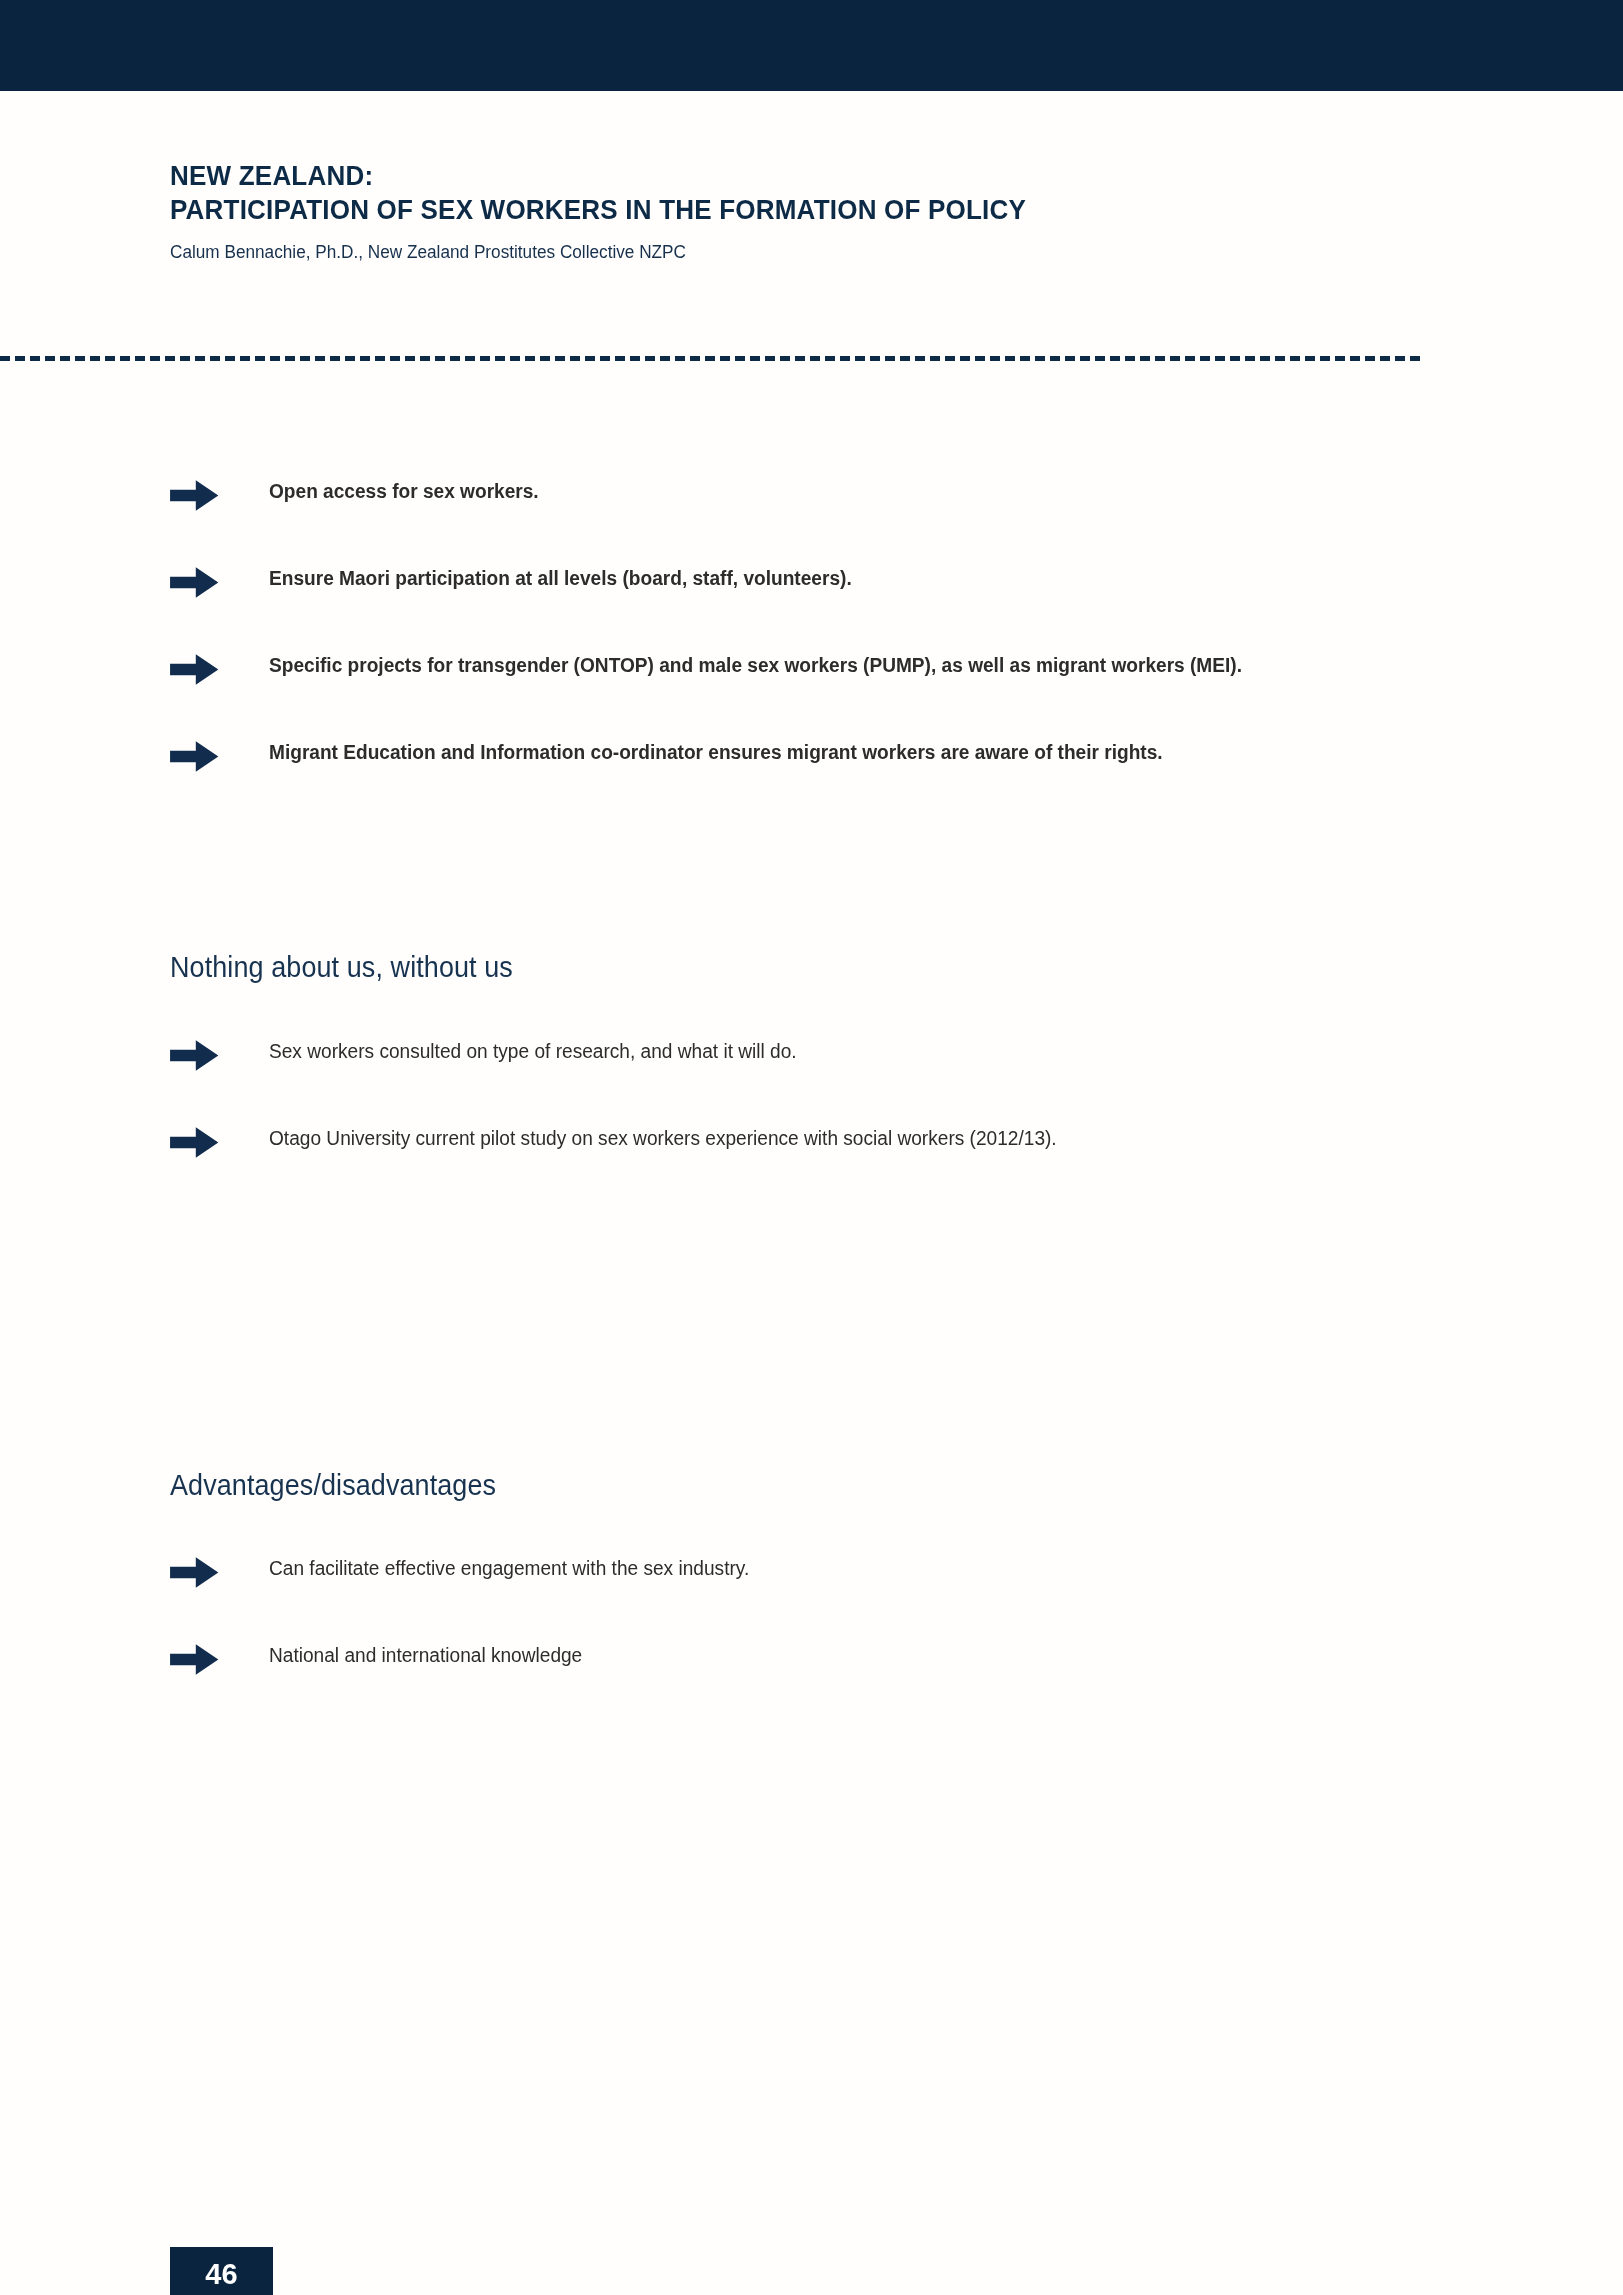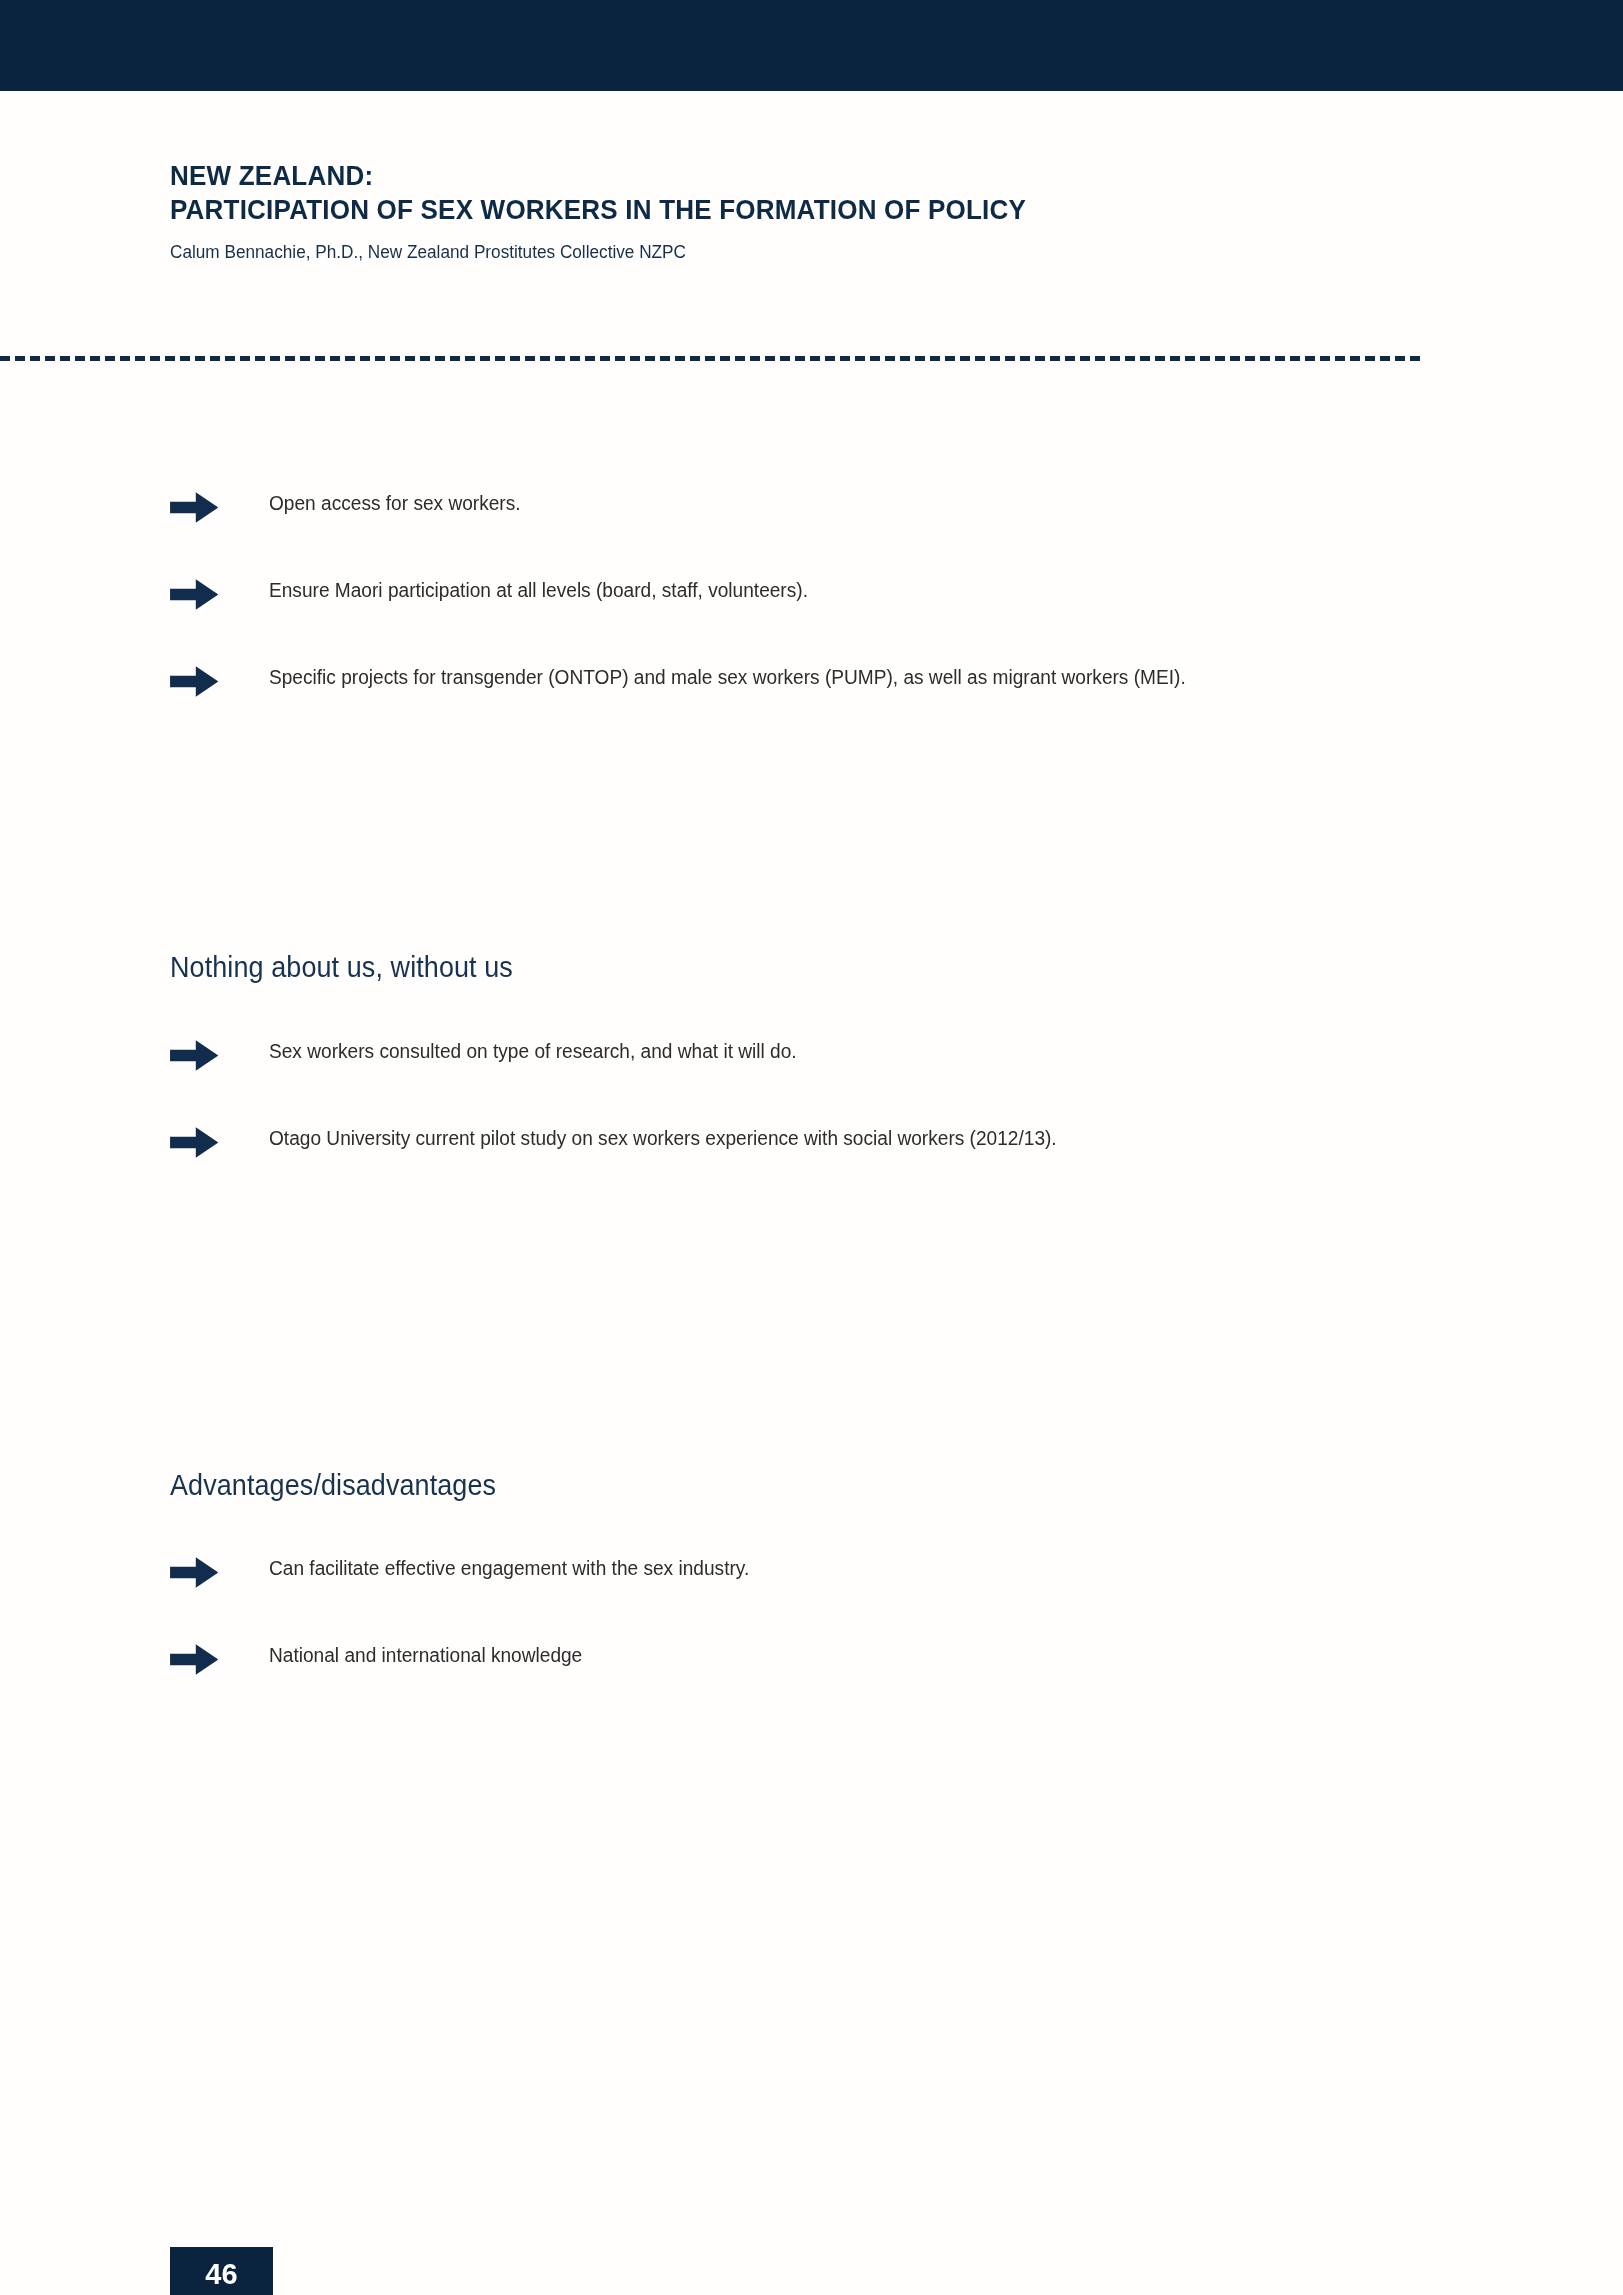--- a/index.html
+++ b/index.html
@@ -156,21 +156,21 @@
   <div class="top-band"></div>
 
   <div class="header">
     <div class="title-line">NEW ZEALAND:</div>
     <div class="title-line">PARTICIPATION OF SEX WORKERS IN THE FORMATION OF POLICY</div>
     <div class="byline">Calum Bennachie, Ph.D., New Zealand Prostitutes Collective NZPC</div>
   </div>
 
   <div class="divider"></div>
 
-  <div class="bullet-group" style="top:487px;">
+  <div class="bullet-group" style="top:475px;font-weight:bold;">
     <div class="bullet">
       <span class="arrow-icon">
         <svg viewBox="0 0 62 46" width="50" height="37" aria-hidden="true">
           <path d="M0 16 H32 V4 L60 23 L32 42 V30 H0 Z" fill="#122c4d"></path>
         </svg>
       </span>
       <span class="bullet-text nojustify">Open access for sex workers.</span>
     </div>
     <div class="bullet">
       <span class="arrow-icon">
@@ -181,20 +181,28 @@
       <span class="bullet-text nojustify">Ensure Maori participation at all levels (board, staff, volunteers).</span>
     </div>
     <div class="bullet">
       <span class="arrow-icon">
         <svg viewBox="0 0 62 46" width="50" height="37" aria-hidden="true">
           <path d="M0 16 H32 V4 L60 23 L32 42 V30 H0 Z" fill="#122c4d"></path>
         </svg>
       </span>
       <span class="bullet-text">Specific projects for transgender (ONTOP) and male sex workers (PUMP), as well as migrant workers (MEI).</span>
     </div>
+    <div class="bullet">
+      <span class="arrow-icon">
+        <svg viewBox="0 0 62 46" width="50" height="37" aria-hidden="true">
+          <path d="M0 16 H32 V4 L60 23 L32 42 V30 H0 Z" fill="#122c4d"></path>
+        </svg>
+      </span>
+      <span class="bullet-text nojustify">Migrant Education and Information co-ordinator ensures migrant workers are aware of their rights.</span>
+    </div>
   </div>
 
   <div class="section-heading" style="top:951px;">Nothing about us, without us</div>
 
   <div class="bullet-group" style="top:1035px;">
     <div class="bullet">
       <span class="arrow-icon">
         <svg viewBox="0 0 62 46" width="50" height="37" aria-hidden="true">
           <path d="M0 16 H32 V4 L60 23 L32 42 V30 H0 Z" fill="#122c4d"></path>
         </svg>

